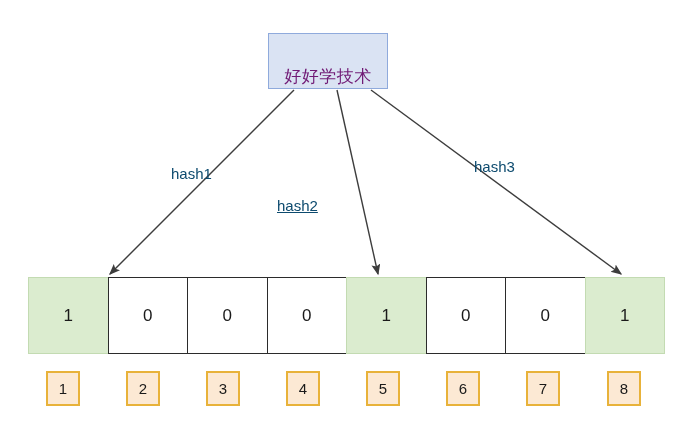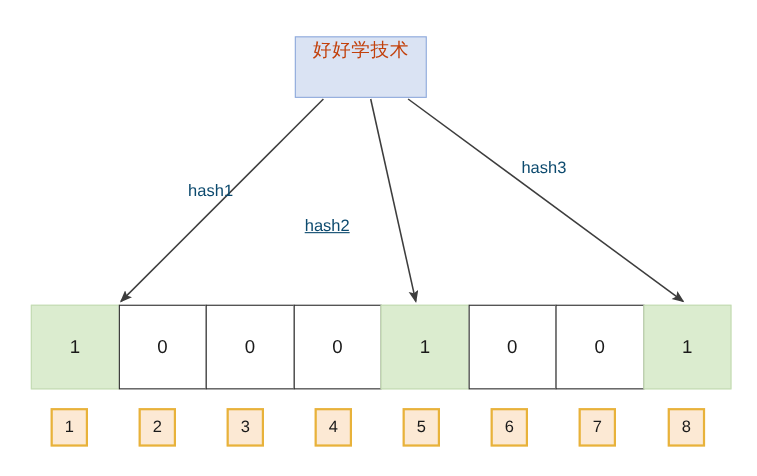--- a/index.html
+++ b/index.html
@@ -21,45 +21,45 @@
   .source-box {
     position: absolute;
     left: 268px;
     top: 33px;
     width: 120px;
     height: 56px;
     background: #dae3f3;
     border: 1px solid #8faadc;
     box-sizing: border-box;
     display: flex;
-    align-items: flex-start;
+    align-items: flex-end;
     justify-content: center;
     font-size: 17px;
-    color: #c2410c;
+    color: #701a75;
     letter-spacing: 0.5px;
   }
   
   #arrow-layer {
     position: absolute;
     left: 0;
     top: 0;
     width: 688px;
     height: 433px;
     pointer-events: none;
   }
   
   .hash-label {
     position: absolute;
     font-size: 15px;
     color: #0c4a6e;
     white-space: nowrap;
   }
   #hash-label-1 { left: 171px; top: 165px; }
   #hash-label-2 { left: 277px; top: 197px; text-decoration: underline; }
-  #hash-label-3 { left: 474px; top: 144px; }
+  #hash-label-3 { left: 474px; top: 158px; }
   
   .bit-array {
     position: absolute;
     left: 28px;
     top: 277px;
     width: 637px;
     height: 77px;
     display: flex;
   }
   .bit-cell {

